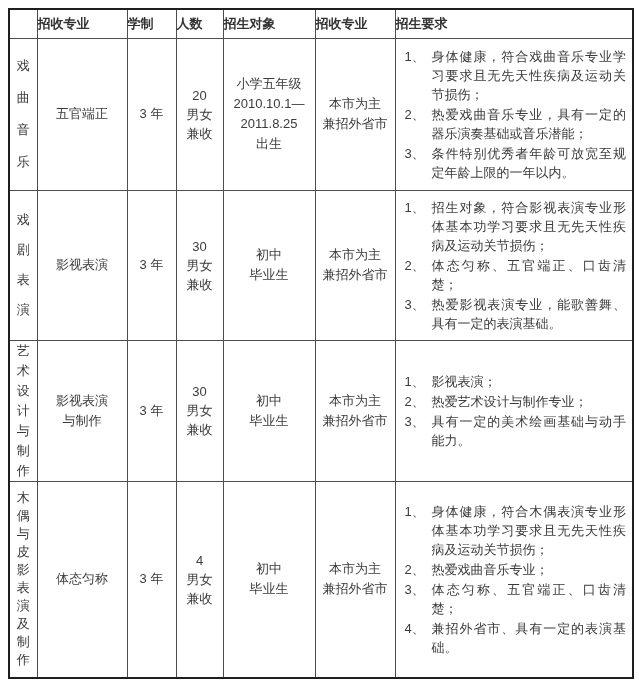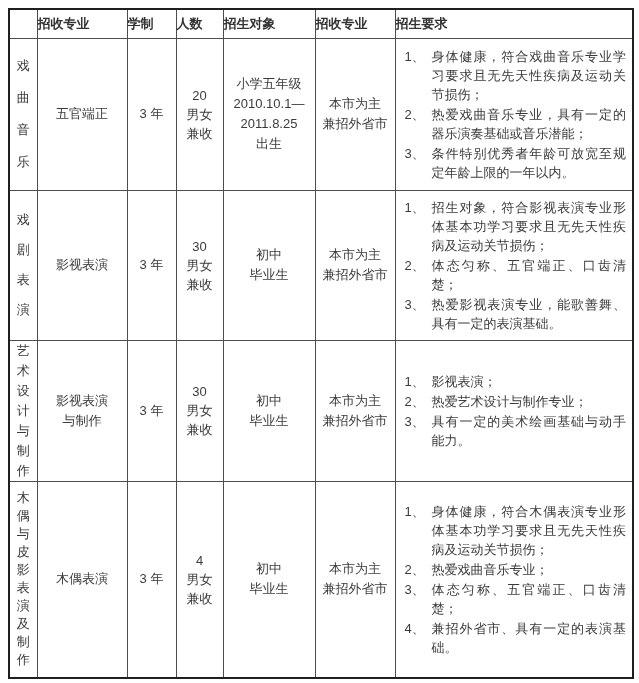--- a/index.html
+++ b/index.html
@@ -225,21 +225,21 @@
             <div class="vchar">与</div>
             <div class="vchar">皮</div>
             <div class="vchar">影</div>
             <div class="vchar">表</div>
             <div class="vchar">演</div>
             <div class="vchar">及</div>
             <div class="vchar">制</div>
             <div class="vchar">作</div>
           </td>
           <td class="center">
-            <div>木偶表演</div>
+            <div>体态匀称</div>
           </td>
           <td class="center">
             <div>3 年</div>
           </td>
           <td class="center tight">
             <div>4</div>
             <div>男女</div>
             <div>兼收</div>
           </td>
           <td class="center">

